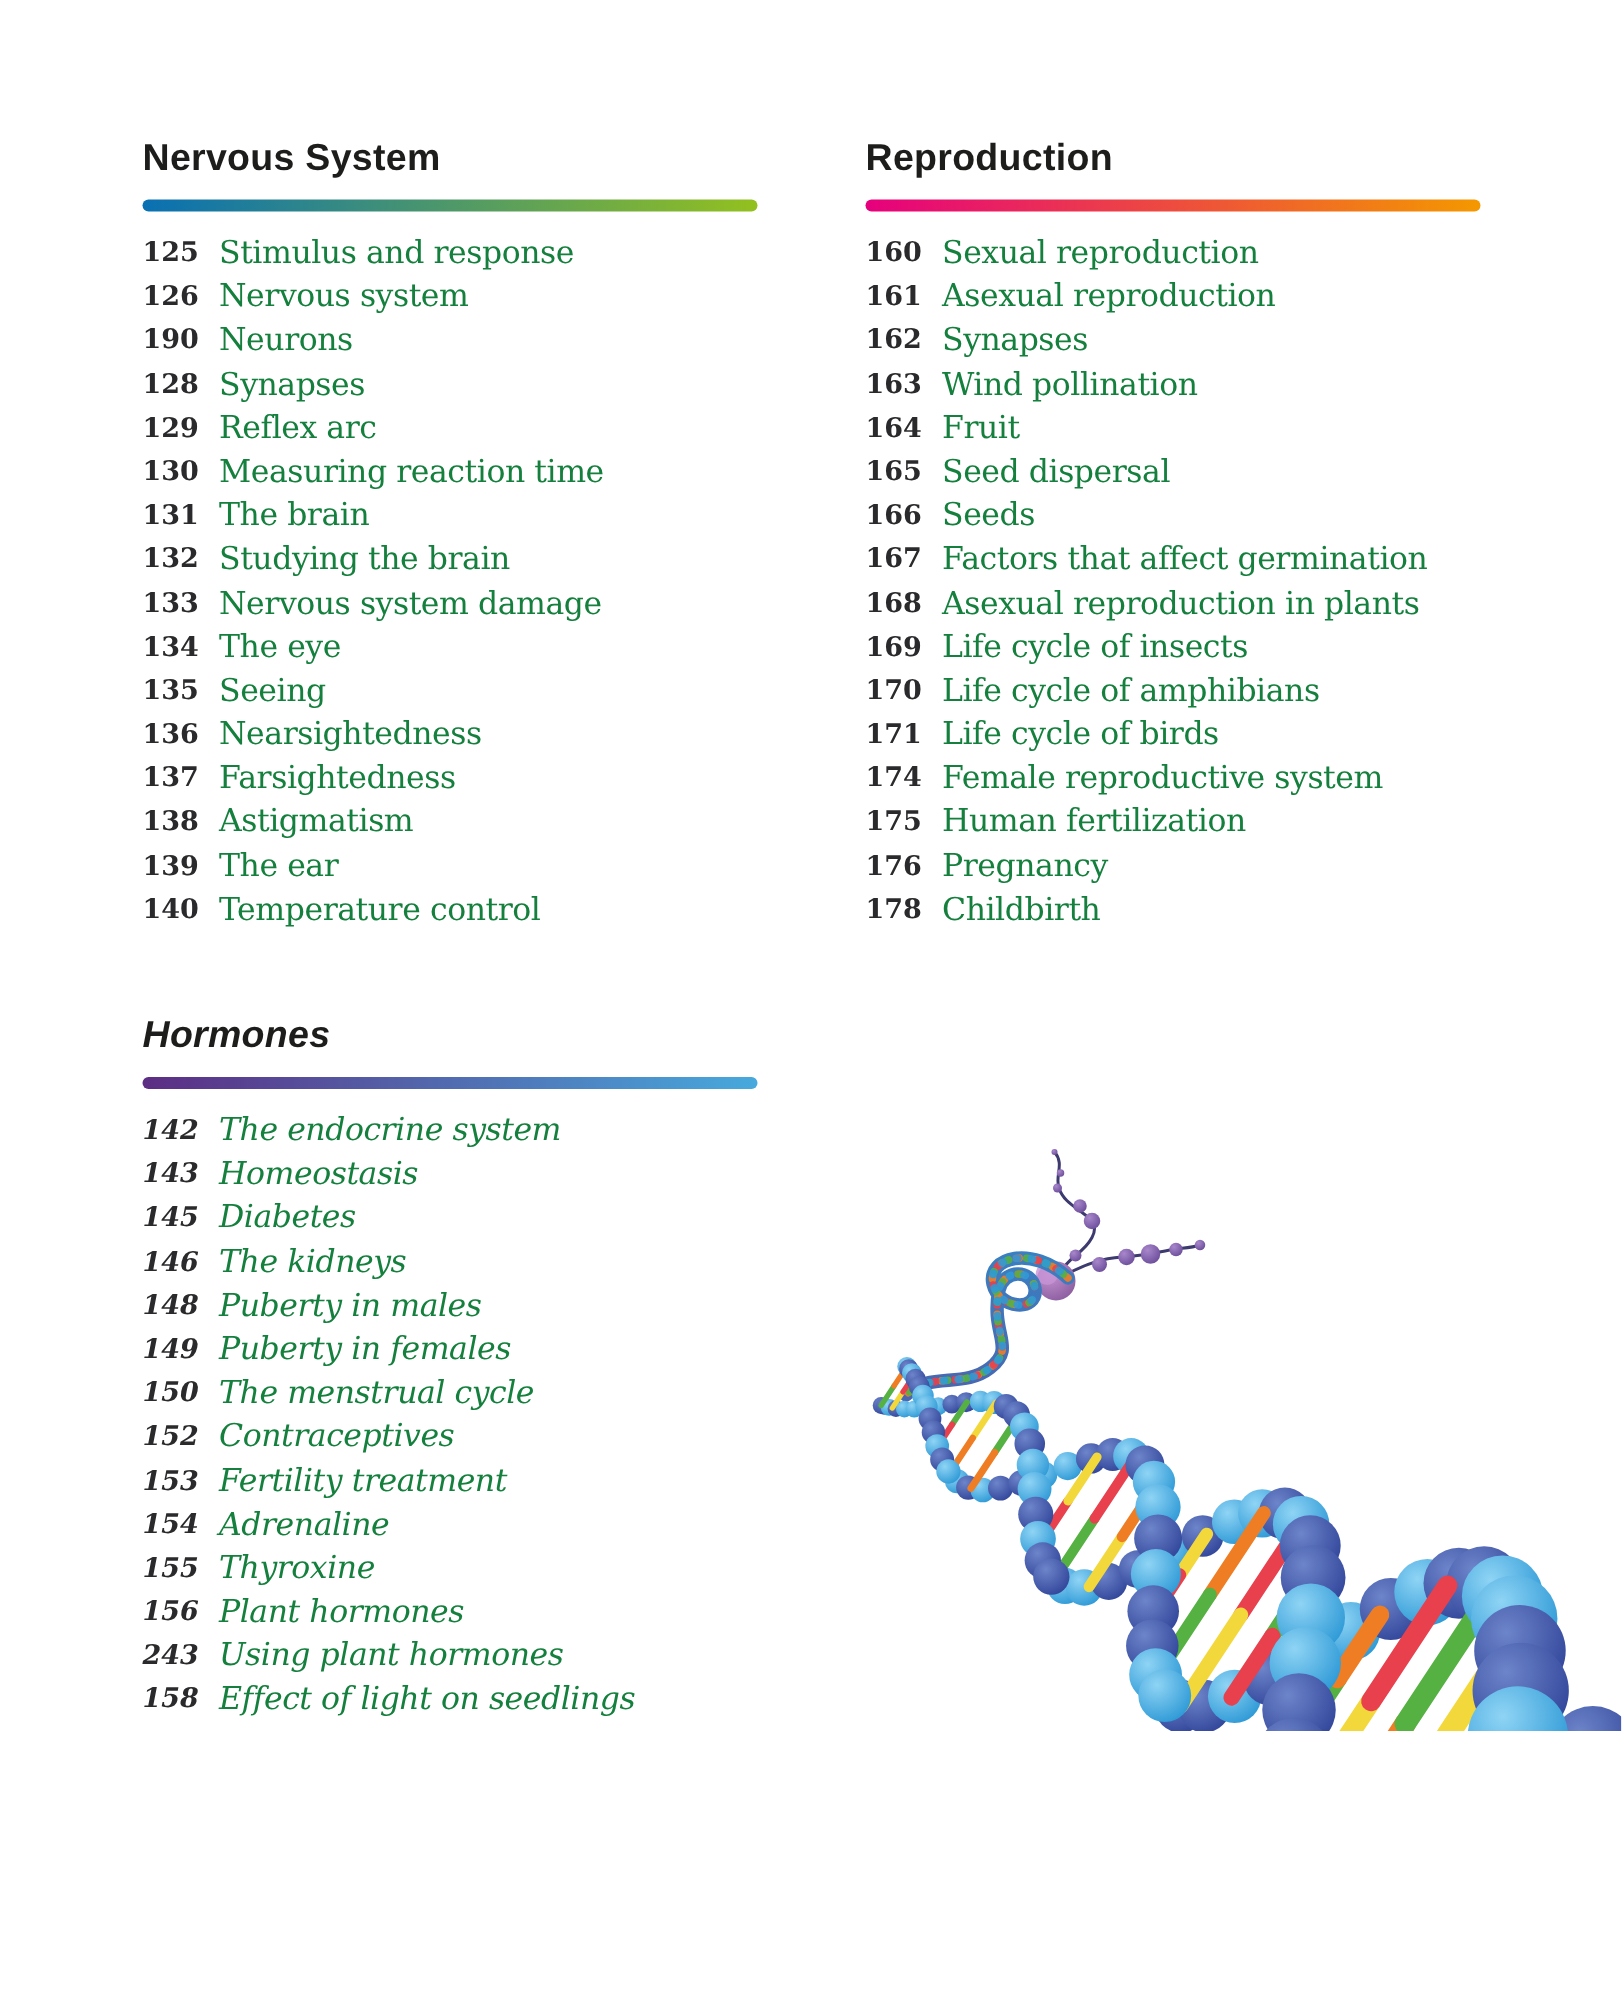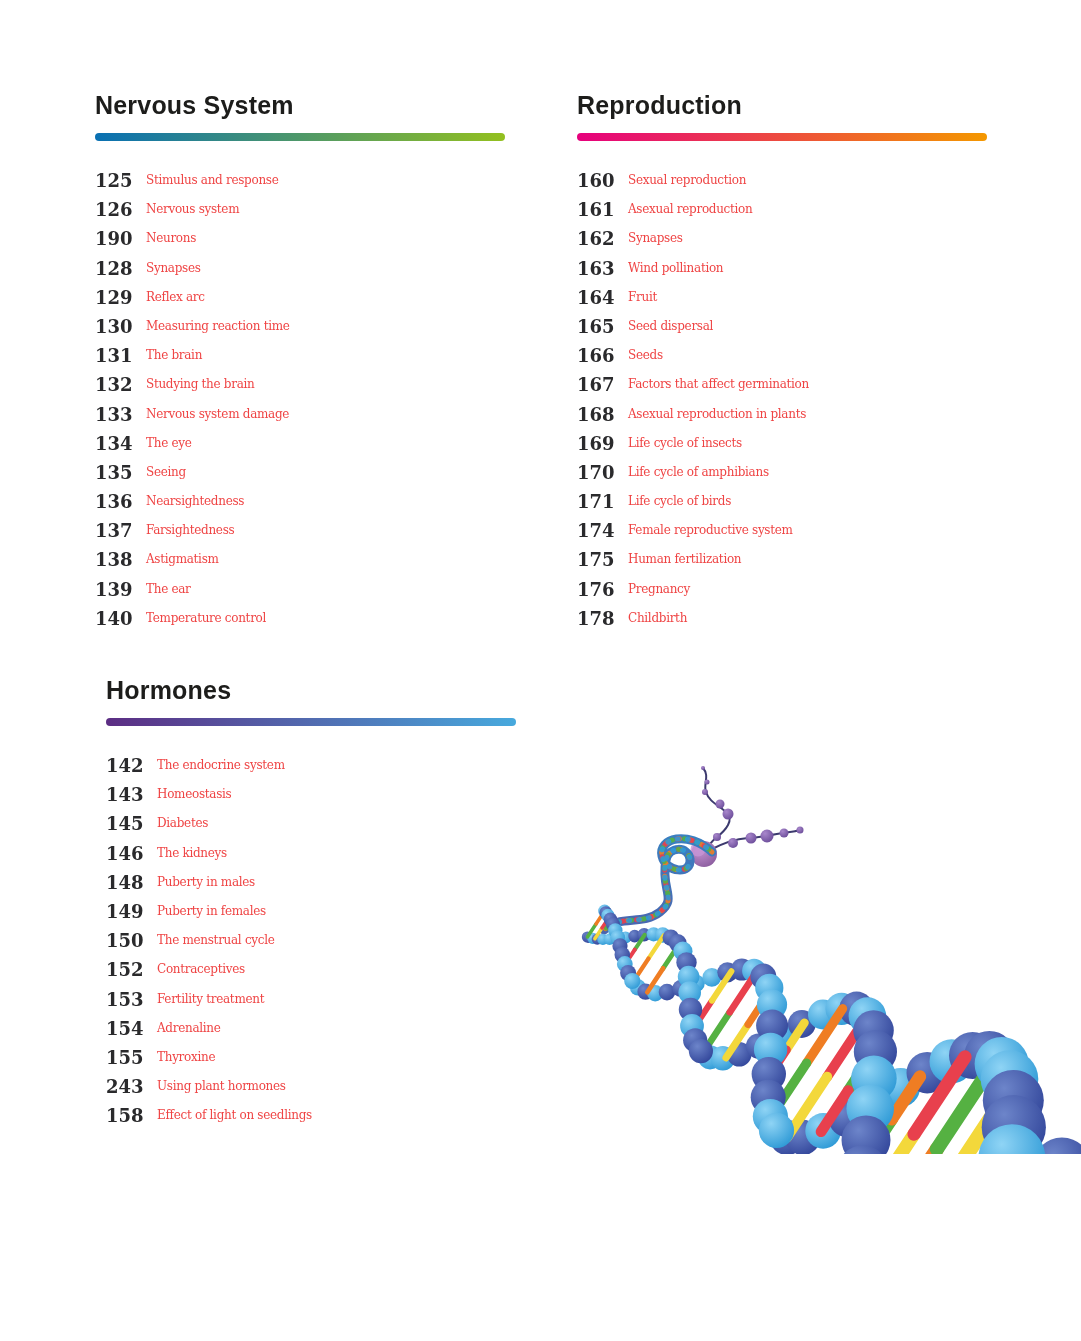--- a/index.html
+++ b/index.html
@@ -19,44 +19,44 @@
     line-height:28px;
     letter-spacing:0.2px;
     color:#1d1d1b;
   }
   .bar{
     margin-top:14px;
     height:8px;
     width:410px;
     border-radius:4px;
   }
-  .toc-list{margin-top:25px;}
+  .toc-list{margin-top:13px;}
   .row{
     display:flex;
     height:29.2px;
     align-items:center;
   }
   .row .num{
     flex:0 0 51px;
     font-family:"DejaVu Serif",serif;
     font-weight:700;
     font-size:18px;
     color:#2a2a2c;
     line-height:29.2px;
   }
   .row .topic{
     font-family:"DejaVu Serif",serif;
-    font-size:12px;
-    color:#ef4444;
+    font-size:21px;
+    color:#15803d;
     letter-spacing:-0.3px;
     line-height:29.2px;
     white-space:nowrap;
   }
   #sec-nervous{left:95px;top:91px;}
-  #sec-hormones{left:106px;top:676px;}
+  #sec-hormones{left:95px;top:676px;font-style:italic;}
   #sec-reproduction{left:577px;top:91px;}
   #dna-illustration{
     position:absolute;
     left:570px;top:742px;
     width:511px;height:599px;
   }
   #dna-illustration svg{display:block;}
 </style>
 </head>
 <body>
@@ -174,20 +174,24 @@
           <span class="num">153</span>
           <span class="topic">Fertility treatment</span>
         </div>
         <div class="row">
           <span class="num">154</span>
           <span class="topic">Adrenaline</span>
         </div>
         <div class="row">
           <span class="num">155</span>
           <span class="topic">Thyroxine</span>
+        </div>
+        <div class="row">
+          <span class="num">156</span>
+          <span class="topic">Plant hormones</span>
         </div>
         <div class="row">
           <span class="num">243</span>
           <span class="topic">Using plant hormones</span>
         </div>
         <div class="row">
           <span class="num">158</span>
           <span class="topic">Effect of light on seedlings</span>
         </div>
       </div>

